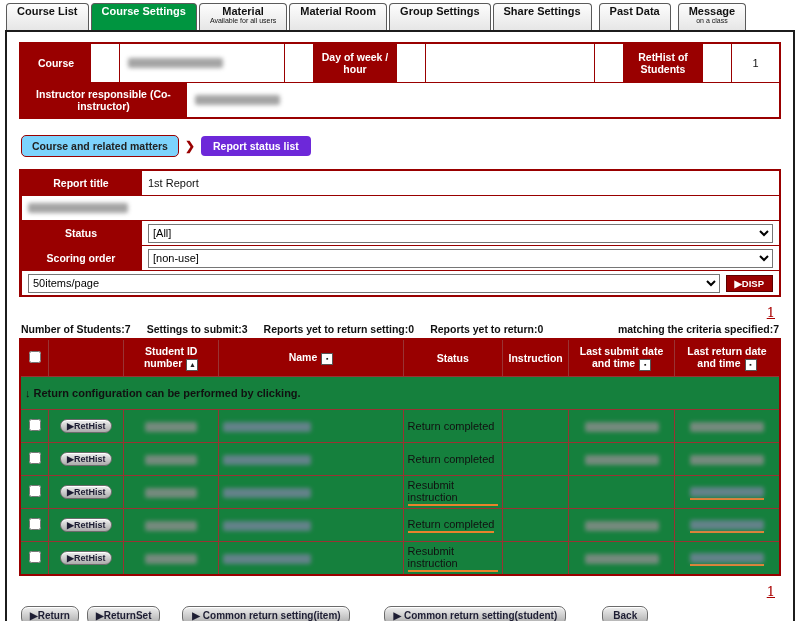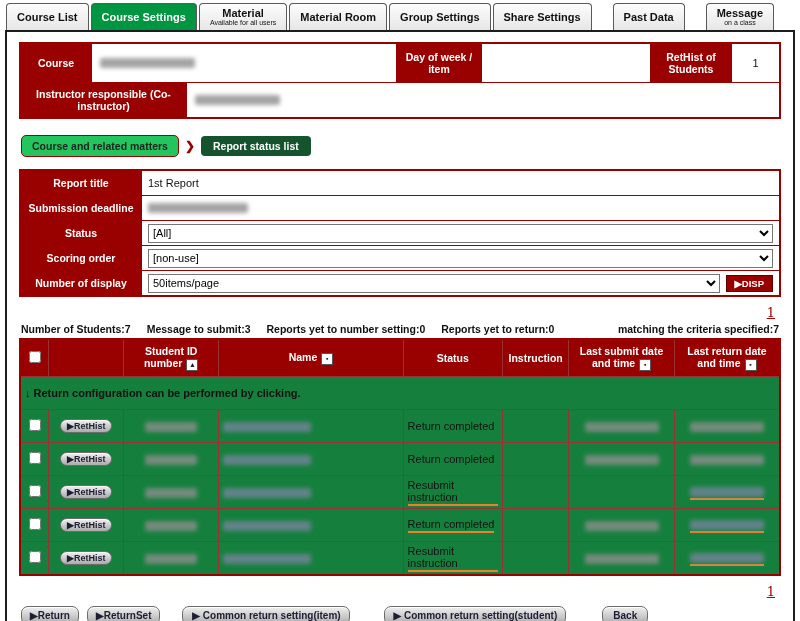--- a/index.html
+++ b/index.html
@@ -1,48 +1,48 @@
 <!DOCTYPE html>
 <html><head>
 <meta charset="utf-8">
 <style>
   html,body{margin:0;padding:0;background:#fff;}
   body{width:800px;height:621px;overflow:hidden;font-family:"Liberation Sans",sans-serif;color:#111;}
   .tabbar{display:flex;align-items:flex-end;margin:4px 0 0 6px;height:26px;}
-  .tab{display:flex;flex-direction:column;justify-content:center;align-items:center;
+  .tab{display:flex;flex-direction:column;align-items:center;
        background:linear-gradient(#fdfdfd,#e6e6e6);border:1px solid #5a5a5a;border-bottom:none;
        border-radius:4px 4px 0 0;padding:2px 10px;margin-right:2px;height:22px;cursor:pointer;}
   .tab .tab-main{font-size:11px;font-weight:bold;white-space:nowrap;line-height:11px;}
   .tab .tab-sub{font-size:7px;line-height:8px;white-space:nowrap;}
   .tab.active{background:#009540;color:#fff;}
-  .tab:nth-child(7),.tab:nth-child(8){margin-left:19px;}
+  .tab:nth-child(7),.tab:nth-child(8){margin-left:5px;}
   .frame{margin:0 5px;border:2px solid #1c1c1c;height:578px;padding:10px 12px;box-sizing:content-box;background:#fff;overflow:hidden;}
 
   
   .course-box{border:2px solid #990000;}
   .ci-row{display:flex;}
   .ci-row + .ci-row{border-top:1px solid #990000;}
   .ci-label{background:#990000;color:#fff;font-weight:bold;font-size:10.5px;display:flex;align-items:center;justify-content:center;text-align:center;padding:2px 4px;box-sizing:border-box;}
   .ci-value{background:#fff;font-size:11px;display:flex;align-items:center;padding:2px 8px;box-sizing:border-box;border-left:1px solid #990000;border-right:1px solid #990000;}
   .ci-value:last-child{border-right:none;}
-  .r1{height:38px;}.r2{height:34px;}
+  .r1{height:38px;gap:28px;}.r2{height:34px;}
   .w70{width:70px;}.w84{width:84px;}.w80{width:80px;}.w48{width:48px;}.w170{width:170px;}.w165{width:165px;}
   .flex1{flex:1;}
   .center{justify-content:center;}
 
   
   .blur{display:inline-block;height:10px;background:#8d8d8d;border-radius:2px;filter:blur(2px);opacity:.8;vertical-align:middle;}
   .blur-link{background:#76839c;}
   .b95{width:95px;}.b85{width:85px;}.b100{width:100px;}
 
   
   .crumbs{display:flex;align-items:center;margin:16px 2px 12px 2px;}
-  .crumb-left{background:#22c55e;border:1px solid #990000;color:#222;font-size:10.5px;font-weight:bold;padding:4px 10px;border-radius:5px;cursor:pointer;}
+  .crumb-left{background:#7dd3fc;border:1px solid #990000;color:#222;font-size:10.5px;font-weight:bold;padding:4px 10px;border-radius:5px;cursor:pointer;}
   .crumb-sep{color:#990000;font-weight:bold;font-size:12px;margin:0 6px;}
-  .crumb-right{background:#14532d;color:#fff;font-size:10.5px;font-weight:bold;padding:4px 12px;border-radius:4px;cursor:pointer;}
+  .crumb-right{background:#6d28d9;color:#fff;font-size:10.5px;font-weight:bold;padding:4px 12px;border-radius:4px;cursor:pointer;}
 
   
   .form-box{border:2px solid #990000;}
   .f-row{display:flex;height:24px;align-items:stretch;}
   .f-row + .f-row{border-top:1px solid #990000;}
   .f-label{width:120px;background:#990000;color:#fff;font-weight:bold;font-size:10.5px;display:flex;align-items:center;justify-content:center;text-align:center;}
   .f-value{flex:1;display:flex;align-items:center;font-size:11px;padding:5px 6px;border-left:1px solid #990000;}
   .f-value select{flex:1;height:19px;font-size:11px;font-family:"Liberation Sans",sans-serif;border:1px solid #767676;background:#fff;}
   .disp-btn{background:#990000;color:#fff;border:1px solid #5e0000;font-size:9.5px;font-weight:bold;padding:2px 8px;margin-left:6px;cursor:pointer;}
 
@@ -111,21 +111,21 @@
   </div>
 
 <div class="frame">
 
   <div class="course-box">
     <div class="ci-row r1">
       <div class="ci-label w70">Course</div>
       <div class="ci-value flex1">
           <span class="blur b95"></span>
         </div>
-      <div class="ci-label w84">Day of week / item</div>
+      <div class="ci-label w84">Day of week / hour</div>
       <div class="ci-value w170"></div>
       <div class="ci-label w80">RetHist of Students</div>
       <div class="ci-value w48 center">1</div>
     </div>
     <div class="ci-row r2">
       <div class="ci-label w165">Instructor responsible (Co-instructor)</div>
       <div class="ci-value flex1">
           <span class="blur b85"></span>
         </div>
     </div>
@@ -136,52 +136,50 @@
     <span class="crumb-sep">❯</span>
     <span class="crumb-right">Report status list</span>
   </div>
 
   <div class="form-box">
     <div class="f-row">
       <div class="f-label">Report title</div>
       <div class="f-value">1st Report</div>
     </div>
     <div class="f-row">
-      <div class="f-label">Submission deadline</div>
       <div class="f-value">
           <span class="blur b100"></span>
         </div>
     </div>
     <div class="f-row">
       <div class="f-label">Status</div>
       <div class="f-value">
         <select><option>[All]</option></select>
       </div>
     </div>
     <div class="f-row">
       <div class="f-label">Scoring order</div>
       <div class="f-value">
         <select><option>[non-use]</option></select>
       </div>
     </div>
     <div class="f-row">
-      <div class="f-label">Number of display</div>
       <div class="f-value">
         <select><option>50items/page</option></select>
         <button class="disp-btn">▶DISP</button>
       </div>
     </div>
   </div>
 
   <div class="pagenum">
     <a>1</a>
   </div>
 
   <div class="summary">
-    <span id="summary-left"><span class="sum-item">Number of Students:7</span><span class="sum-item">Message to submit:3</span><span class="sum-item">Reports yet to number setting:0</span><span class="sum-item">Reports yet to return:0</span></span>
+    <span id="summary-left"><span class="sum-item">Number of Students:7</span><span class="sum-item">Settings to submit:3</span><span class="sum-item">Reports yet to return setting:0</span><span class="sum-item">Reports yet to return:0</span></span>
     <span>matching the criteria specified:7</span>
   </div>
 
   <table class="report">
     <colgroup>
       <col style="width:28px">
         <col style="width:72px">
         <col style="width:92px">
         <col style="width:178px">
       <col style="width:96px">

